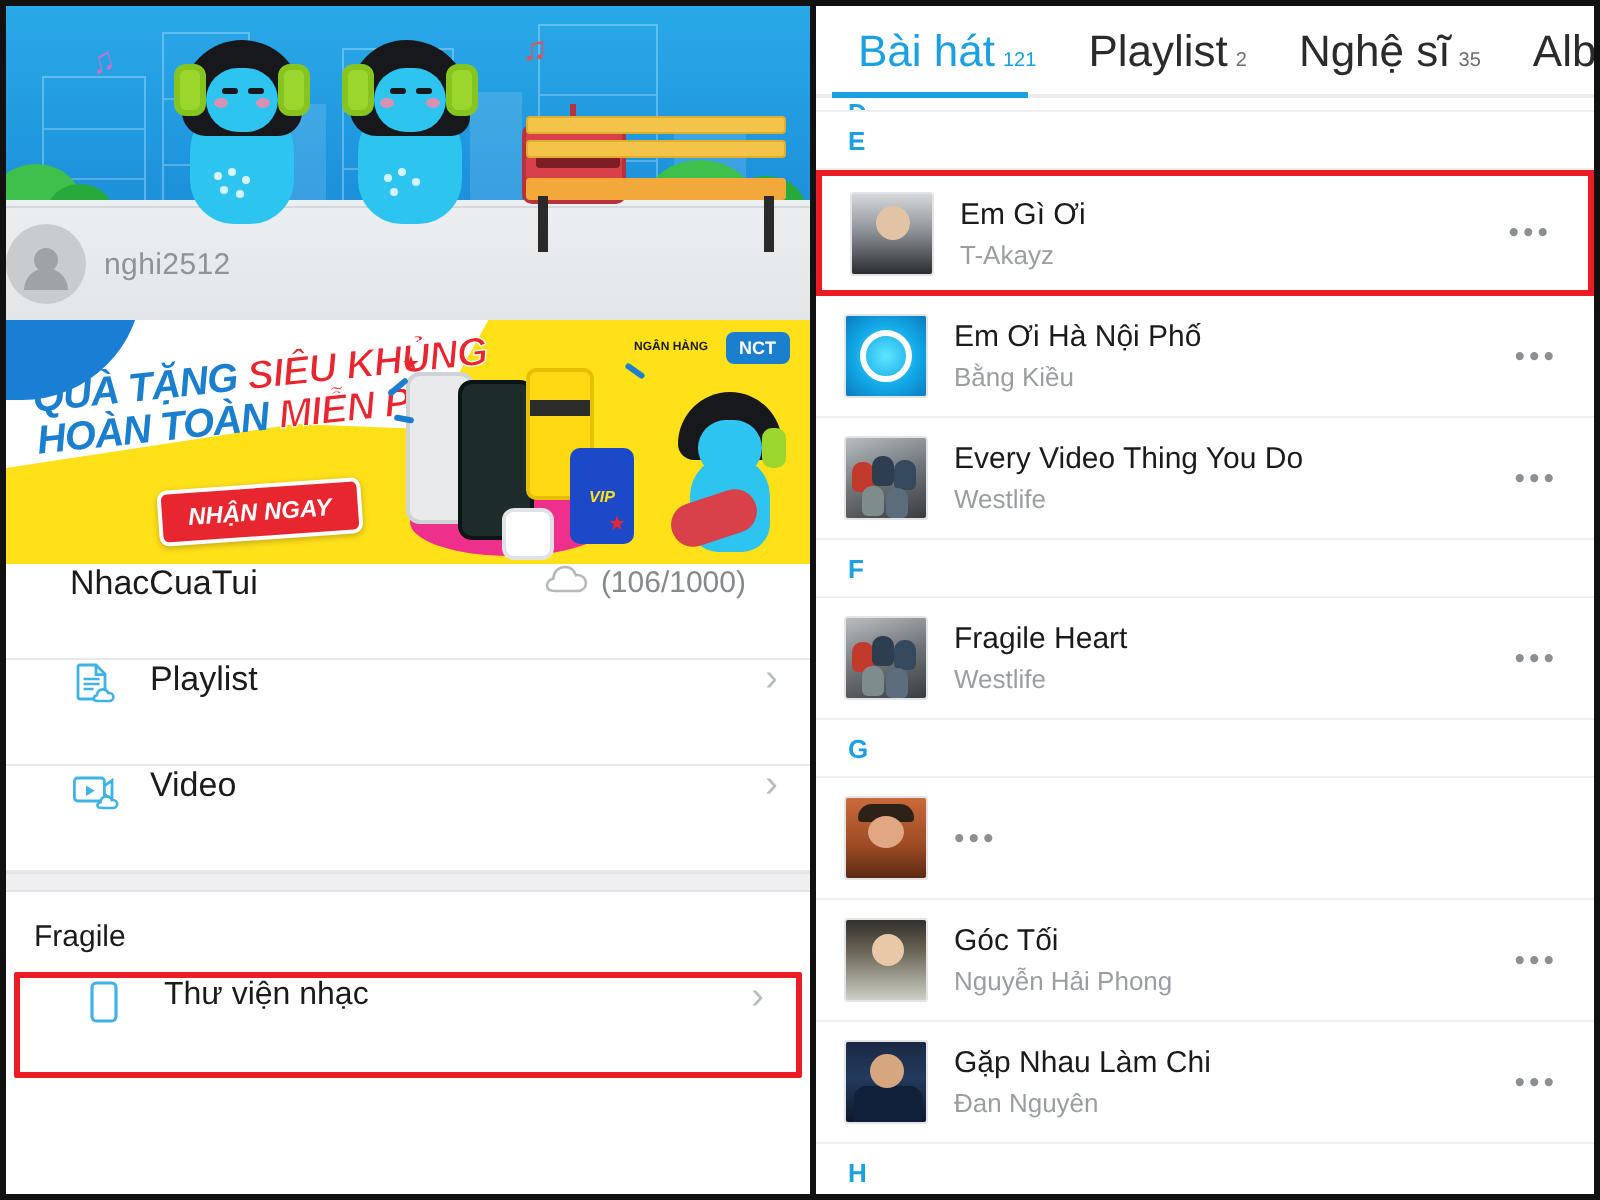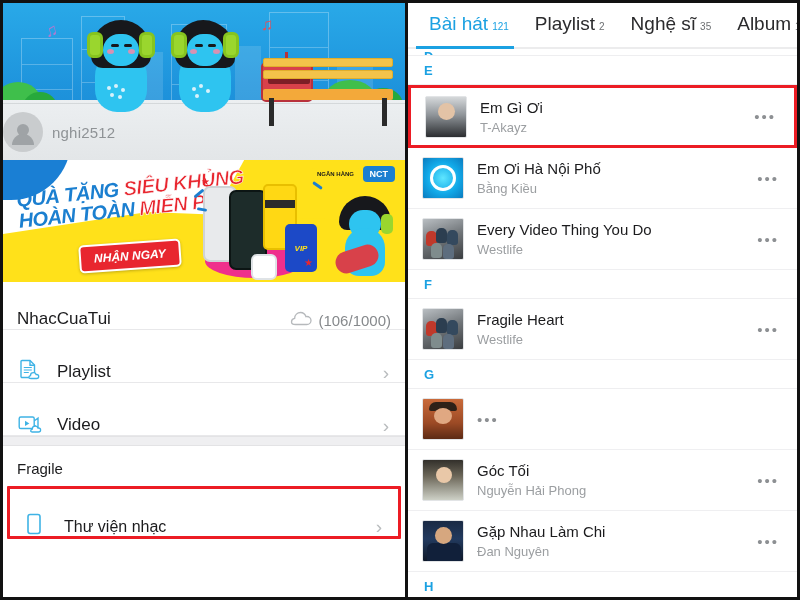--- a/index.html
+++ b/index.html
@@ -153,21 +153,21 @@
     font-size:6px; font-weight:bold; padding:3px 5px; border-radius:3px; white-space:nowrap;
   }
   .logo-nct {
     position:absolute; right:10px; top:6px; background:#1b7fd0; color:#fff;
     font-size:9px; font-weight:bold; padding:3px 7px; border-radius:4px; white-space:nowrap;
   }
 
   
   .sect-gap { height:10px; background:#efeff1; border-top:1px solid #e3e3e5; border-bottom:1px solid #e3e3e5;}
   .row {
-    display:flex; align-items:flex-end; height:53px; padding:0 14px;
+    display:flex; align-items:flex-start; height:53px; padding:0 32px;
     border-bottom:1px solid #e8e8ea; background:#fff; position:relative;
   }
   .row.account { height:48px; justify-content:space-between; }
   .row-label { font-size:17px; color:#1b1b1d; }
   .row-label.small { font-size:16px; }
   .row .icon-box { width:40px; display:flex; align-items:center; }
   .row .chev {
     position:absolute; right:16px; color:#b9bcbe; font-size:19px; font-weight:300;
     line-height:1;
   }
@@ -184,21 +184,21 @@
     border-right:3px solid #111; border-top:3px solid #111; border-bottom:3px solid #111;
     border-left:3px solid #111;
   }
   .tabs {
     display:flex; align-items:flex-start; height:46px; padding:10px 8px 0 8px;
     background:#fff; position:relative;
   }
   .tab {
     display:flex; align-items:baseline; gap:4px; padding:0 13px; white-space:nowrap;
   }
-  .tab .t-label { font-size:19px; color:#2b2b2d;text-align:center; }
+  .tab .t-label { font-size:22px; color:#2b2b2d;text-align:center; }
   .tab .t-count { font-size:10px; color:#6c6f72; }
   .tab.active .t-label { color:#1ba1e2; }
   .tab.active .t-count { color:#1ba1e2; }
   .tab-underline {
     position:absolute; left:8px; bottom:0; width:98px; height:3px; background:#1ba1e2;
   }
   .tab-strip { position:absolute; left:0; right:0; bottom:0; height:2px; background:#ececed; }
   .alpha-hdr {
     padding:7px 16px 6px; font-size:13px; font-weight:bold; color:#1ba1e2;
     background:#fff; border-bottom:1px solid #eeeef0;

